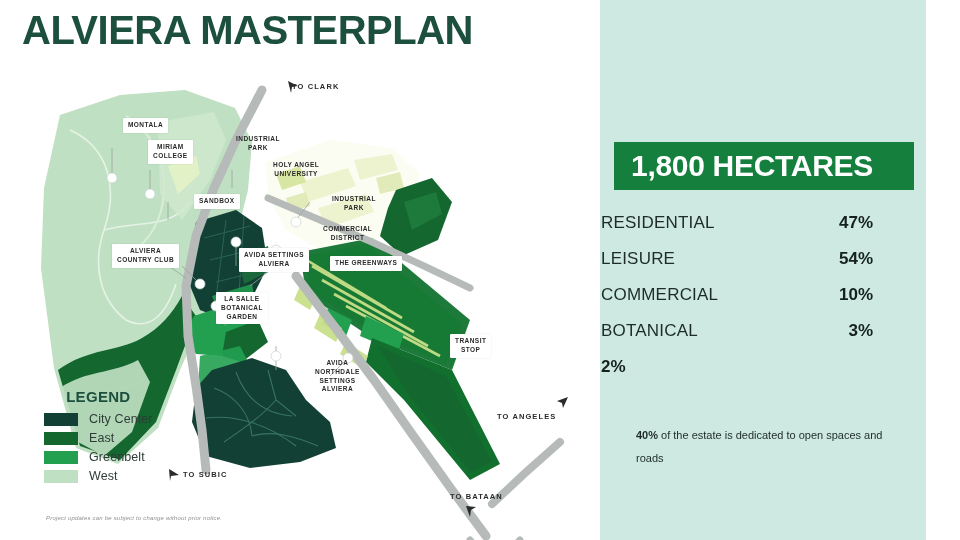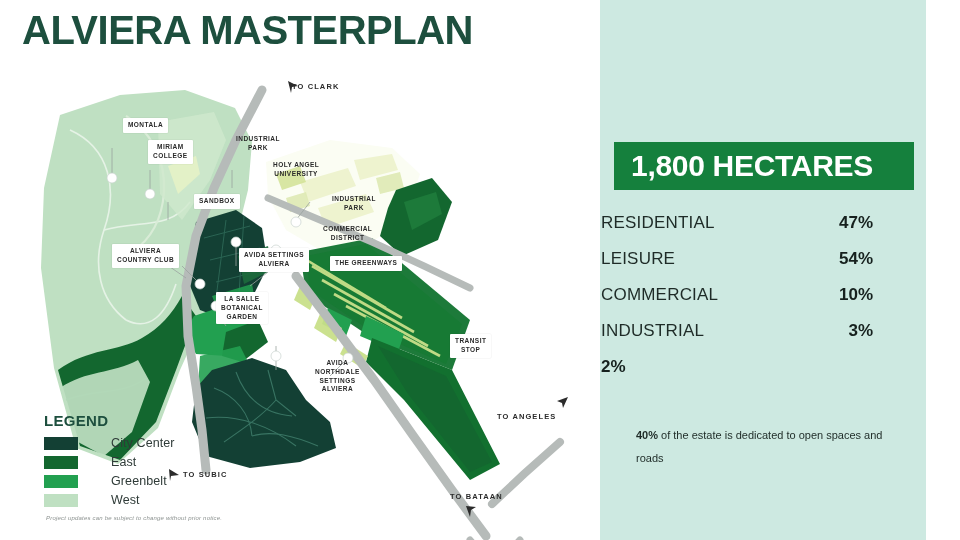--- a/index.html
+++ b/index.html
@@ -38,26 +38,26 @@
   .maplabel.plain{background:transparent;box-shadow:none;}
 
   .dirlabel{
     position:absolute;
     color:#2b2b2b;font-size:7.5px;font-weight:700;letter-spacing:1.1px;
     white-space:nowrap;z-index:7;
   }
   .arrow{position:absolute;z-index:7;}
 
   
-  #legend{position:absolute;left:44px;top:412px;z-index:8;}
+  #legend{position:absolute;left:44px;top:388px;z-index:8;text-align:center;}
   #legend-title{
     font-size:15px;font-weight:700;color:#1d4f3e;letter-spacing:.3px;
     margin-bottom:7px;
   }
-  .legend-row{display:flex;align-items:center;margin-bottom:5px;gap:22px;}
+  .legend-row{display:flex;align-items:center;margin-bottom:5px;}
   .legend-swatch{width:34px;height:13px;margin-right:11px;flex:0 0 auto;}
   .legend-label{font-size:12.5px;color:#2f3b38;letter-spacing:.1px;}
 
   #disclaimer{
     position:absolute;left:46px;top:515px;
     font-size:6px;font-style:italic;color:#8b918f;letter-spacing:.2px;
     z-index:8;
   }
 
   
@@ -325,21 +325,21 @@
     </div>
     <div class="stat-row">
       <span class="stat-name">LEISURE</span>
       <span class="stat-val">54%</span>
     </div>
     <div class="stat-row">
       <span class="stat-name">COMMERCIAL</span>
       <span class="stat-val">10%</span>
     </div>
     <div class="stat-row">
-      <span class="stat-name">INDUSTRIAL</span>
+      <span class="stat-name">BOTANICAL</span>
       <span class="stat-val">3%</span>
     </div>
     <div class="stat-row">
       <span class="stat-val">2%</span>
     </div>
   </div>
 
   <div id="note">
     <b>40%</b><span> of the estate is dedicated to open spaces and roads</span>
   </div>

